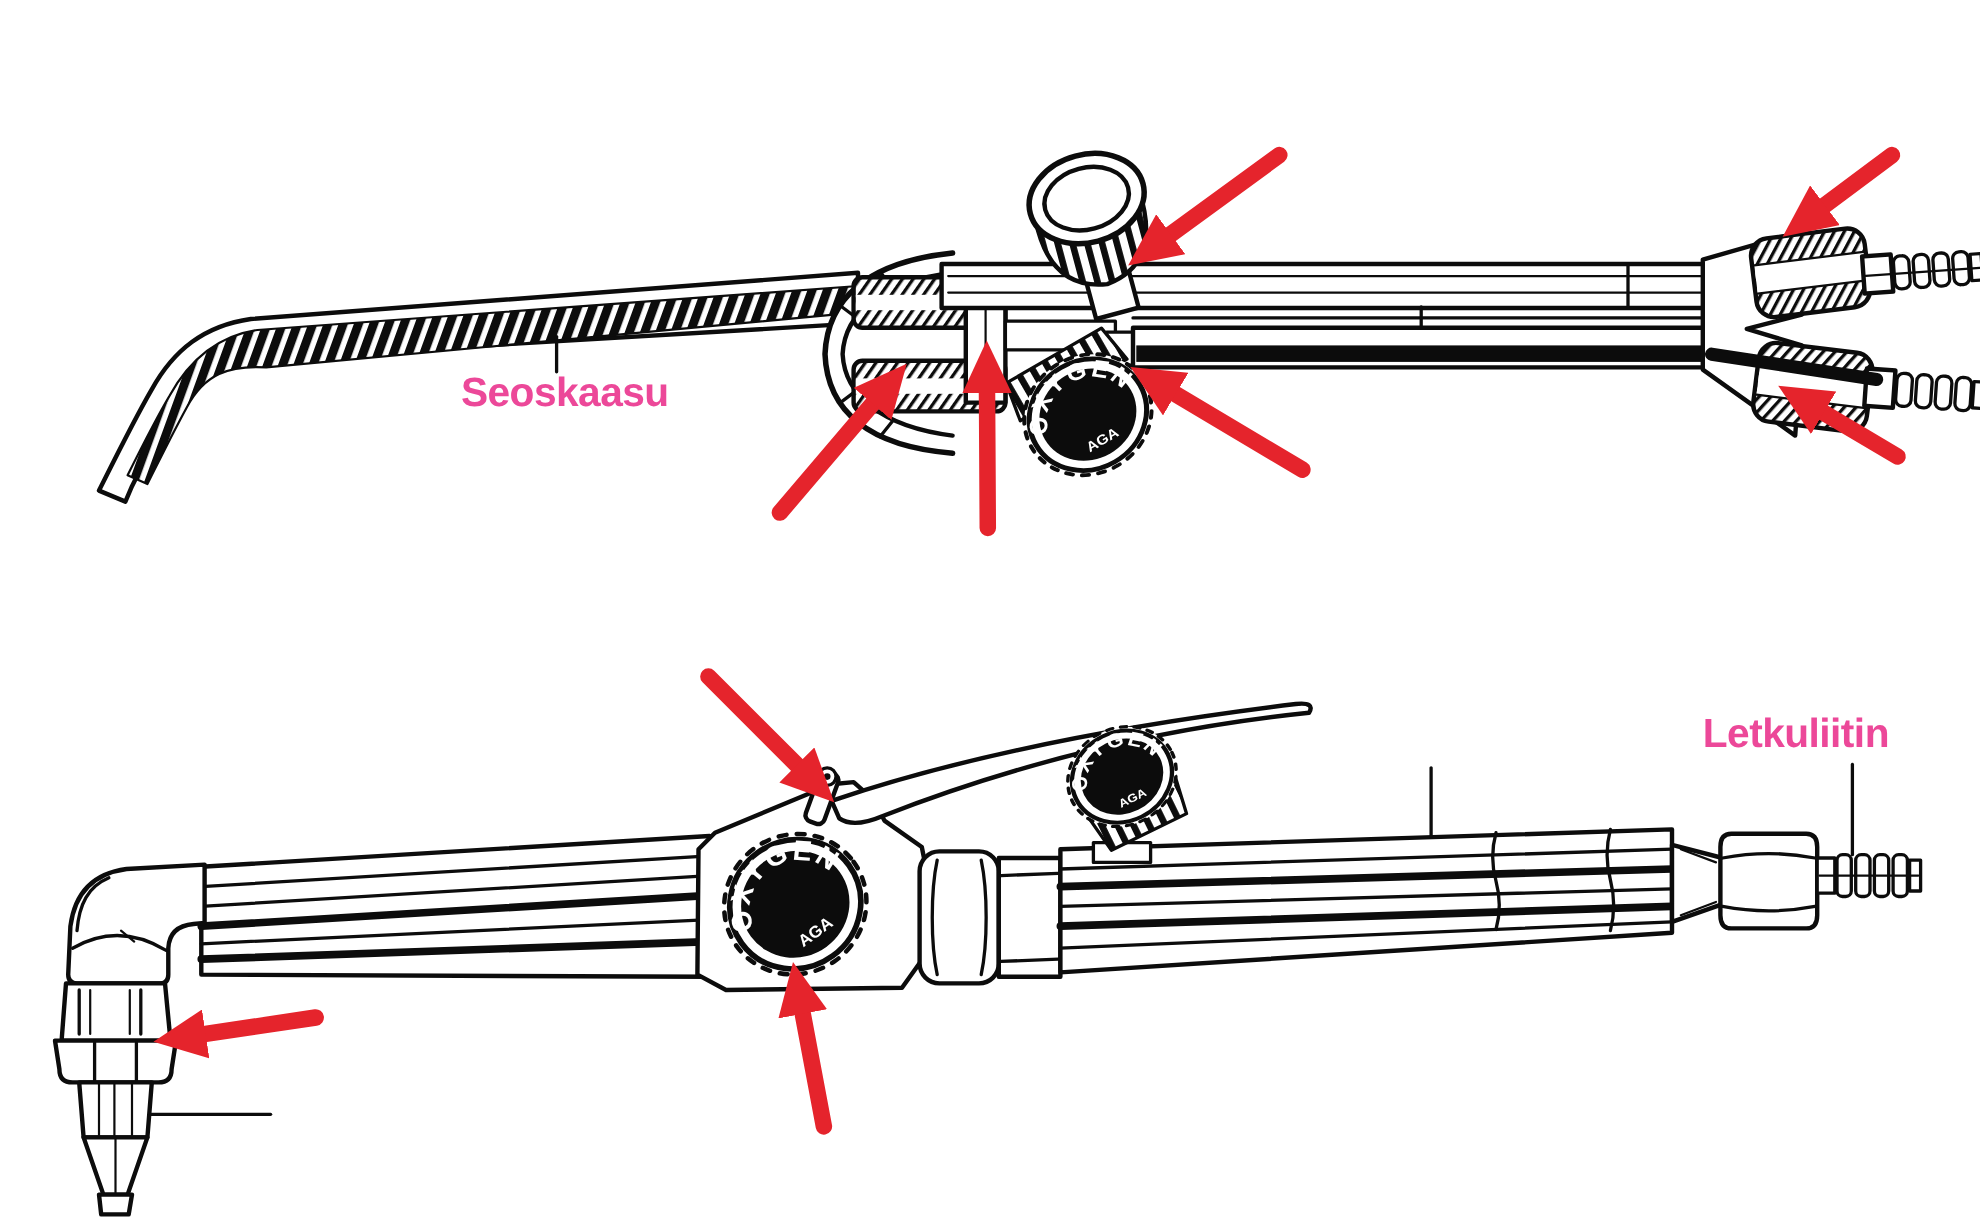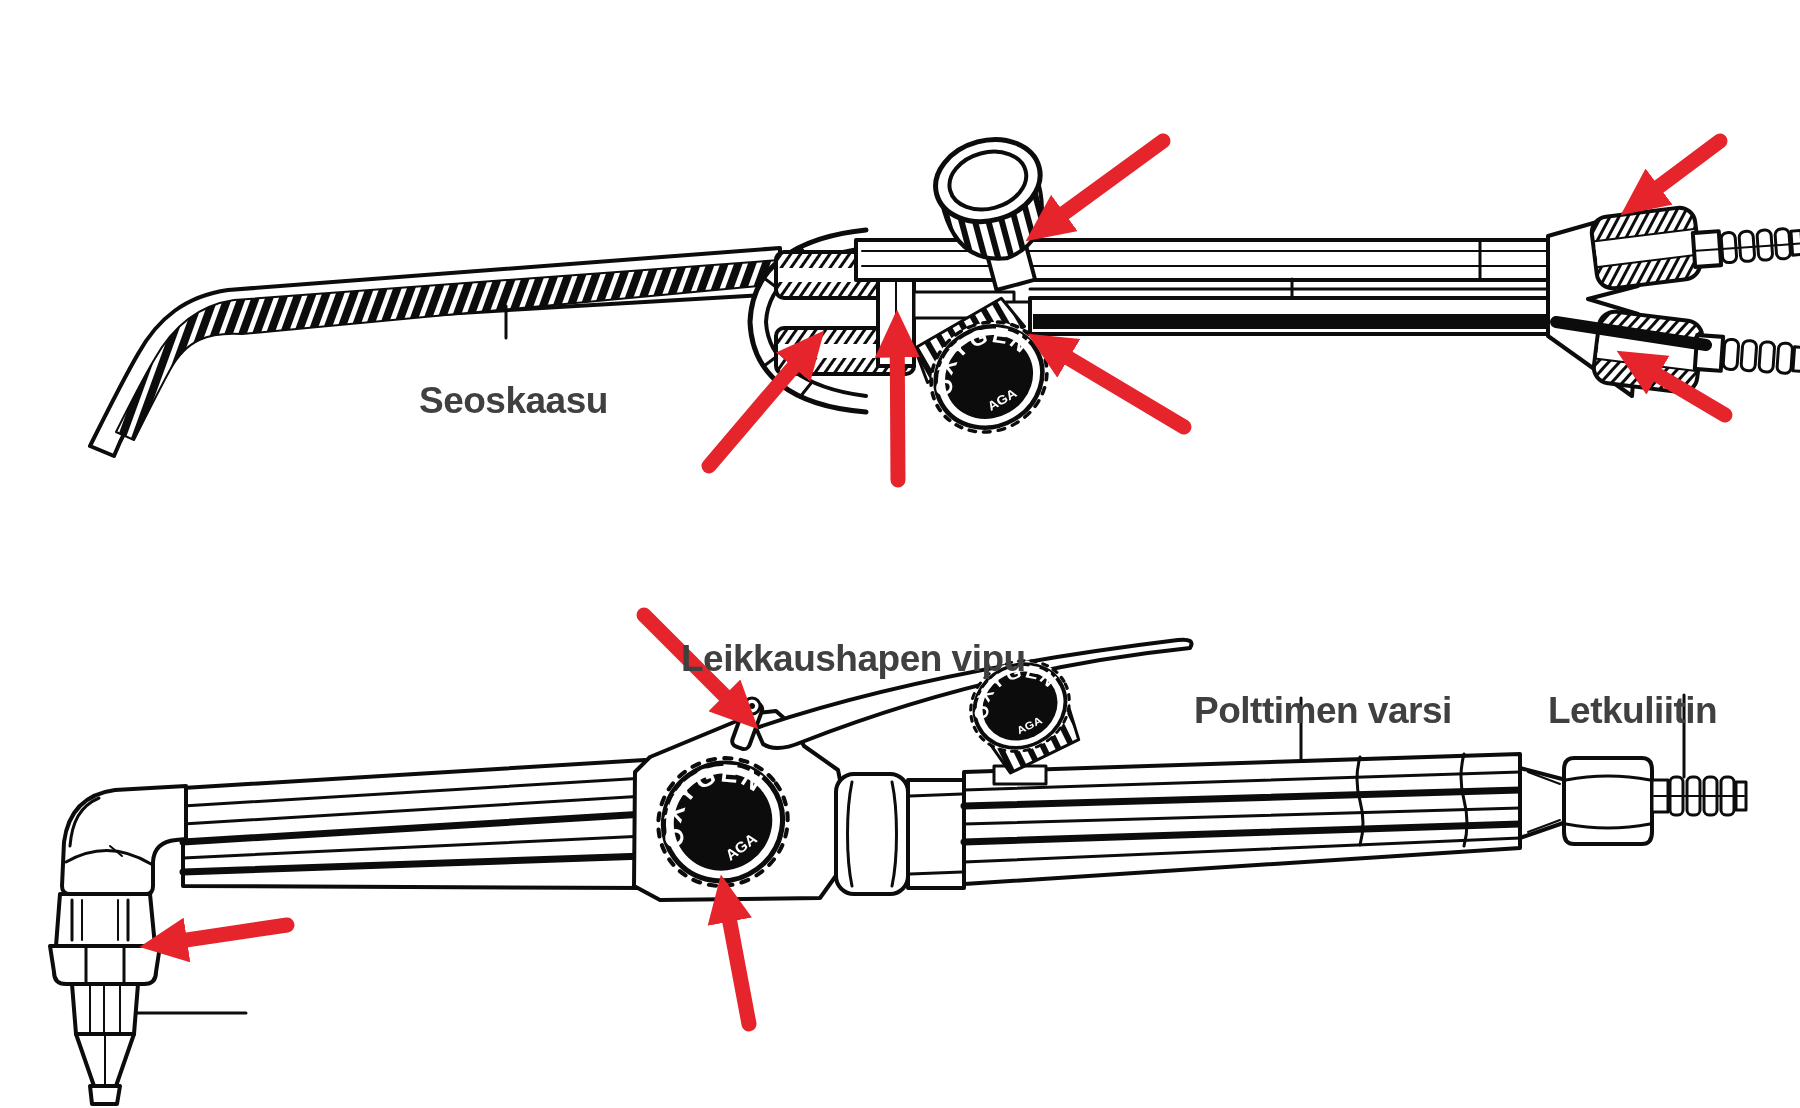--- a/index.html
+++ b/index.html
@@ -8,24 +8,23 @@
     width:1800px;height:1108px;
     background:#ffffff;
     font-family:"Liberation Sans", sans-serif;
     overflow:hidden;
   }
   .stage svg{position:absolute;left:0;top:0;}
   .label{
     position:absolute;
     font-weight:bold;
     font-size:37px;
-    color:#404040;
+    color:#ec4899;
     letter-spacing:-0.5px;
     white-space:nowrap;
-    margin-top:44px;
   }
   svg *{stroke-linecap:round;stroke-linejoin:round;}
   .knob-txt{fill:#ffffff;font-weight:bold;font-family:"Liberation Sans",sans-serif;letter-spacing:2px;}
   .knob-sub{fill:#ffffff;font-weight:bold;font-family:"Liberation Sans",sans-serif;}
 </style>
 </head>
 <body>
 
 <div class="stage">
 
@@ -275,17 +274,15 @@
         <line x1="709" y1="466" x2="794.1705430424096" y2="366.0171886023887" stroke="#e5242c" stroke-width="15" stroke-linecap="butt" marker-end="url(#arrowhead)"></line>
         <line x1="898" y1="480" x2="897.2705835539582" y2="355.999204172902" stroke="#e5242c" stroke-width="15" stroke-linecap="butt" marker-end="url(#arrowhead)"></line>
         <line x1="1184" y1="427" x2="1067.5115608135939" y2="357.5549689465656" stroke="#e5242c" stroke-width="15" stroke-linecap="butt" marker-end="url(#arrowhead)"></line>
         <line x1="644" y1="615" x2="725.4730880654188" y2="696.4730880654188" stroke="#e5242c" stroke-width="15" stroke-linecap="butt" marker-end="url(#arrowhead)"></line>
         <line x1="749" y1="1024" x2="729.4955912506595" y2="920.2086820124379" stroke="#e5242c" stroke-width="15" stroke-linecap="butt" marker-end="url(#arrowhead)"></line>
         <line x1="287" y1="925" x2="185.4933397281978" y2="940.191472965848" stroke="#e5242c" stroke-width="15" stroke-linecap="butt" marker-end="url(#arrowhead)"></line>
       </g>
 </svg>
 
 <div class="label" style="left:419px;top:336px;">Seoskaasu</div>
-<div class="label" style="left:681px;top:594px;">Leikkaushapen vipu</div>
-<div class="label" style="left:1194px;top:646px;">Polttimen varsi</div>
 <div class="label" style="left:1548px;top:646px;">Letkuliitin</div>
 
 </div>
 
 </body></html>

